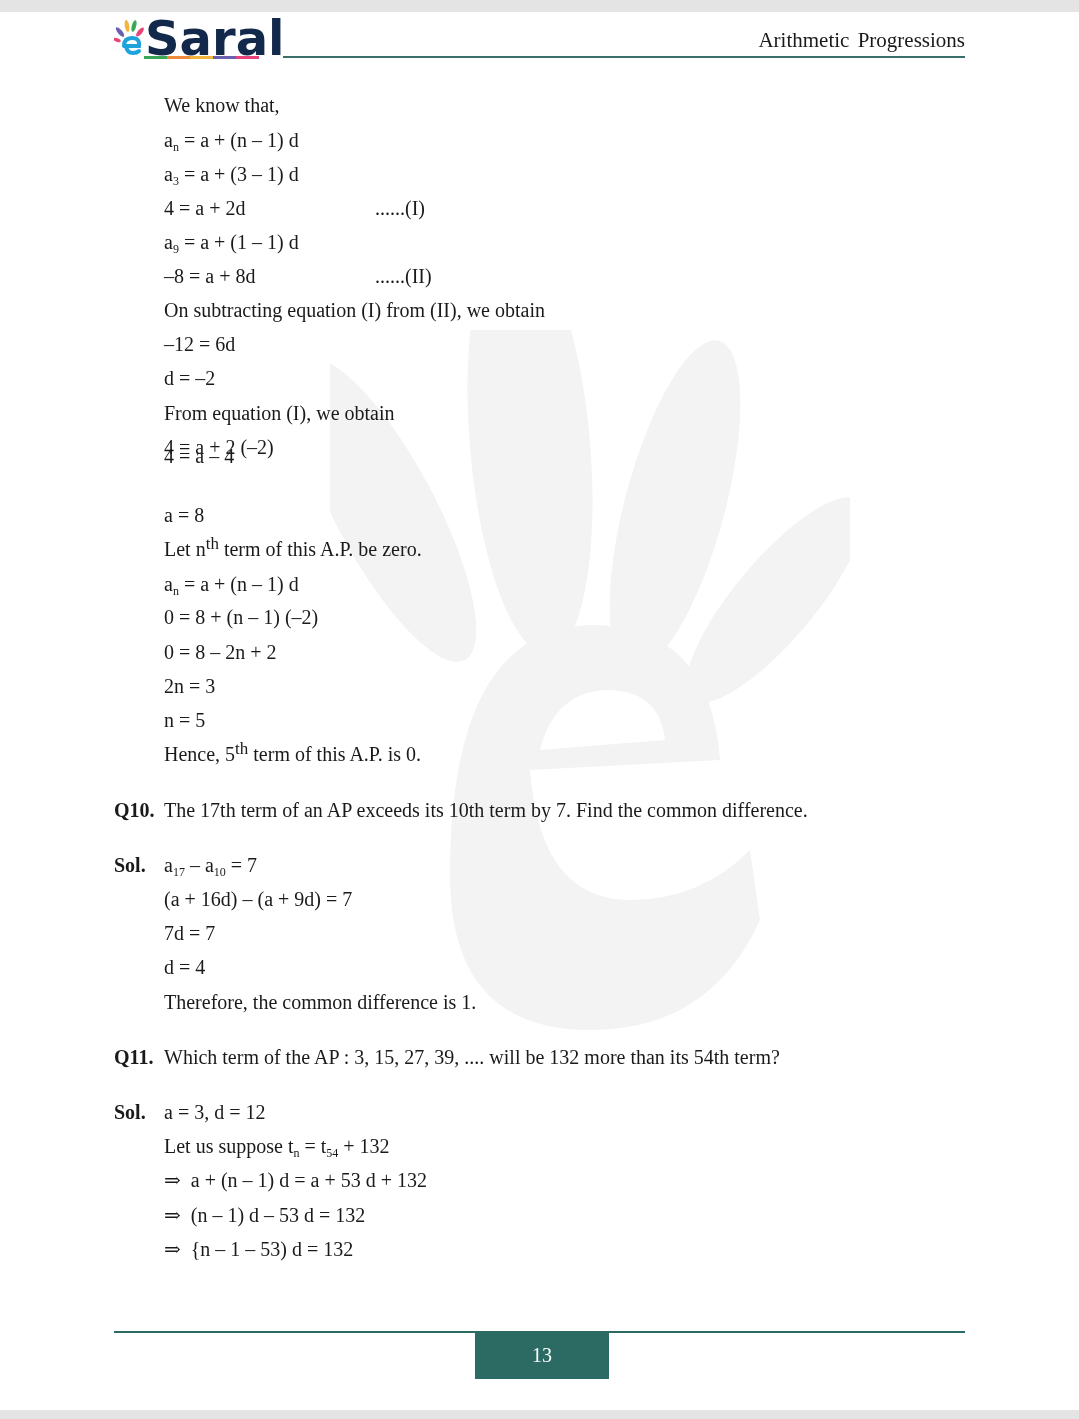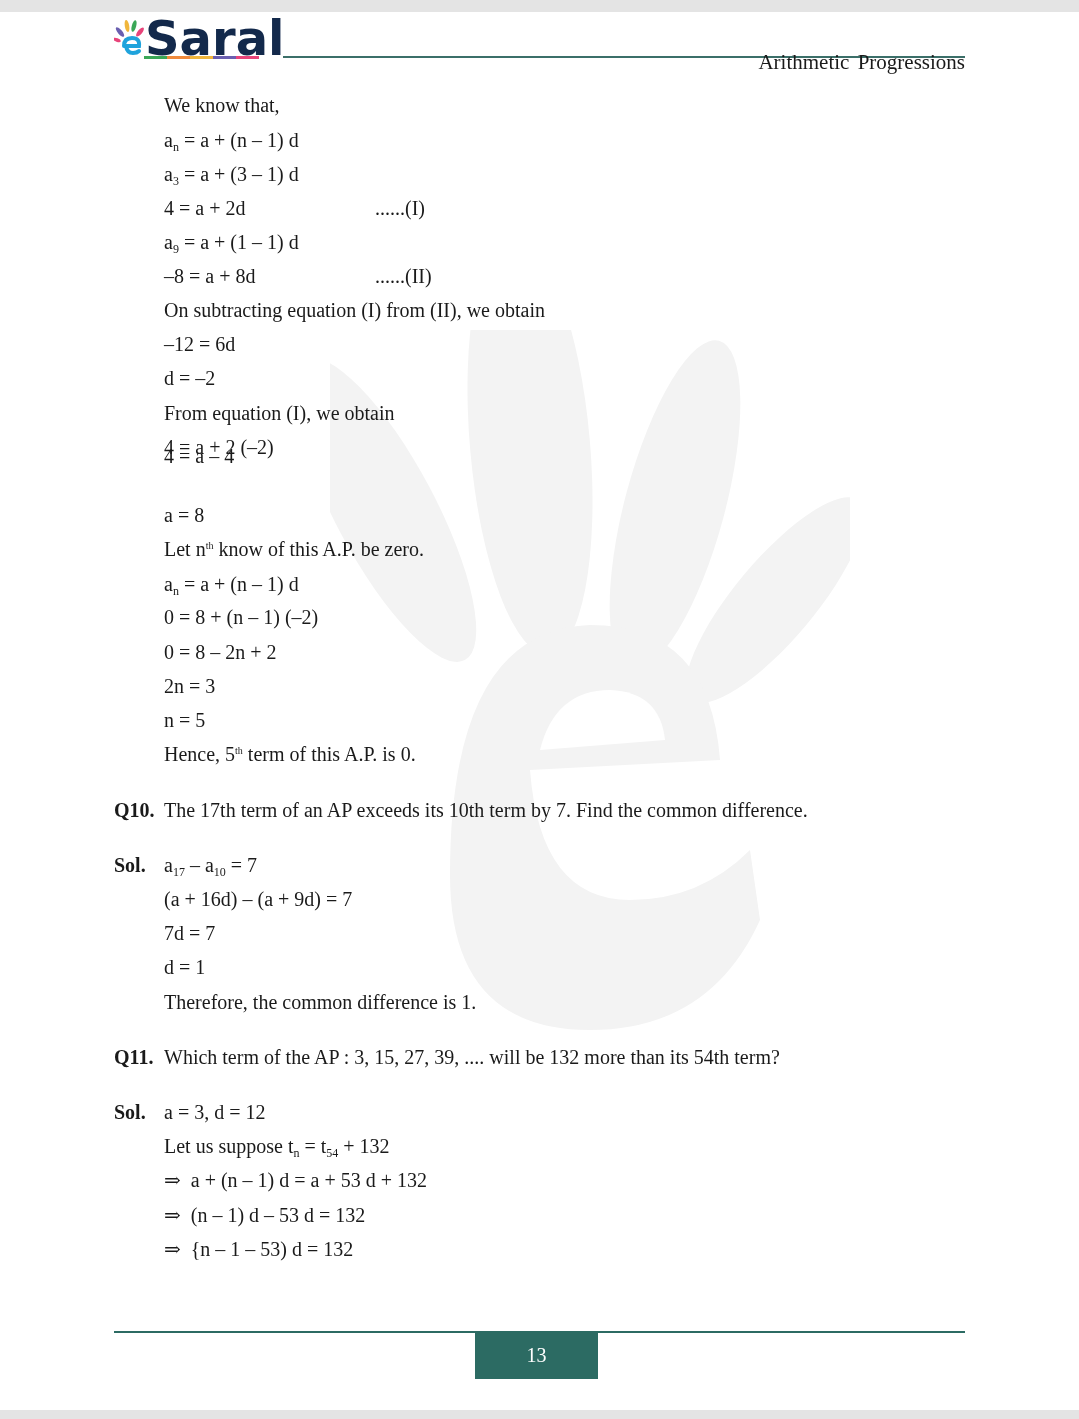--- a/index.html
+++ b/index.html
@@ -17,35 +17,35 @@
     position:absolute; left:31px; top:-6px;
     font-family:"DejaVu Sans", "Liberation Sans", sans-serif;
     font-size:48px; font-weight:bold; color:#13294b; letter-spacing:0px;
   }
   .logo-underline { position:absolute; left:30px; top:40px; width:115px; height:3px; display:flex; }
   .logo-underline span { flex:1; height:3px; }
 
   .header-rule { position:absolute; left:283px; top:56px; width:682px; height:2px; background:#3b6f69; }
   .header-title {
     position:absolute; right:114px; top:28px;
-    font-size:21px; color:#1a1a1a; word-spacing:3px;margin-top:22px;
+    font-size:21px; color:#1a1a1a; word-spacing:3px;
   }
 
   .watermark { position:absolute; left:330px; top:330px; width:520px; height:760px; pointer-events:none; }
 
   .line { position:absolute; font-size:20px; line-height:24px; white-space:pre; }
   .col1 { left:164px; }
   .qlabel { position:absolute; left:114px; font-size:20px; font-weight:bold; line-height:24px; }
   sub { font-size:12px; vertical-align:-4px; line-height:0; }
-  sup { font-size:10px; vertical-align:7px; line-height:0; }
+  sup { font-size:17px; vertical-align:7px; line-height:0; }
   .tag { position:absolute; left:375px; font-size:20px; line-height:24px; }
 
   .footer-rule { position:absolute; left:114px; top:1331px; width:851px; height:2px; background:#2c6b63; }
   .page-box {
-    position:absolute; left:475px; top:1332px; width:123px; height:47px;
+    position:absolute; left:475px; top:1332px; width:134px; height:47px;
     background:#2c6b63; color:#ffffff; font-size:20px;
     display:flex; align-items:center; justify-content:center;
   }
 </style>
 </head>
 <body>
 
 <div class="topbar"></div>
 
 <div class="logo">
@@ -90,35 +90,35 @@
 <div class="line col1" style="top:264px">–8 = a + 8d</div>
 <div class="tag" style="top:264px">......(II)</div>
 
 <div class="line col1" style="top:298px">On subtracting equation (I) from (II), we obtain</div>
 <div class="line col1" style="top:332px">–12 = 6d</div>
 <div class="line col1" style="top:366px">d = –2</div>
 <div class="line col1" style="top:401px">From equation (I), we obtain</div>
 <div class="line col1" style="top:435px">4 = a + 2 (–2)</div>
 <div class="line col1" style="top:444px">4 = a – 4</div>
 <div class="line col1" style="top:503px">a = 8</div>
-<div class="line col1" style="top:537px"><span>Let n</span><sup>th</sup><span> know of this A.P. be zero.</span></div>
+<div class="line col1" style="top:537px"><span>Let n</span><sup>th</sup><span> term of this A.P. be zero.</span></div>
 <div class="line col1" style="top:572px">a<sub>n</sub><span> = a + (n – 1) d</span></div>
 <div class="line col1" style="top:605px">0 = 8 + (n – 1) (–2)</div>
 <div class="line col1" style="top:640px">0 = 8 – 2n + 2</div>
 <div class="line col1" style="top:674px">2n = 3</div>
 <div class="line col1" style="top:708px">n = 5</div>
 <div class="line col1" style="top:742px"><span>Hence, 5</span><sup>th</sup><span> term of this A.P. is 0.</span></div>
 
 <div class="qlabel" style="top:798px">Q10.</div>
 <div class="line col1" style="top:798px">The 17th term of an AP exceeds its 10th term by 7. Find the common difference.</div>
 <div class="qlabel" style="top:853px">Sol.</div>
 <div class="line col1" style="top:853px">a<sub>17</sub><span> – a</span><sub>10</sub><span> = 7</span></div>
 <div class="line col1" style="top:887px">(a + 16d) – (a + 9d) = 7</div>
 <div class="line col1" style="top:921px">7d = 7</div>
-<div class="line col1" style="top:955px">d = 1</div>
+<div class="line col1" style="top:955px">d = 4</div>
 <div class="line col1" style="top:990px">Therefore, the common difference is 1.</div>
 
 <div class="qlabel" style="top:1045px">Q11.</div>
 <div class="line col1" style="top:1045px">Which term of the AP : 3, 15, 27, 39, .... will be 132 more than its 54th term?</div>
 <div class="qlabel" style="top:1100px">Sol.</div>
 <div class="line col1" style="top:1100px">a = 3, d = 12</div>
 <div class="line col1" style="top:1134px"><span>Let us suppose t</span><sub>n</sub><span> = t</span><sub>54</sub><span> + 132</span></div>
 <div class="line col1" style="top:1168px"><span>⇒</span>  <span>a + (n – 1) d = a + 53 d + 132</span></div>
 <div class="line col1" style="top:1203px"><span>⇒</span>  <span>(n – 1) d – 53 d = 132</span></div>
 <div class="line col1" style="top:1237px"><span>⇒</span>  <span>{n – 1 – 53) d = 132</span></div>

